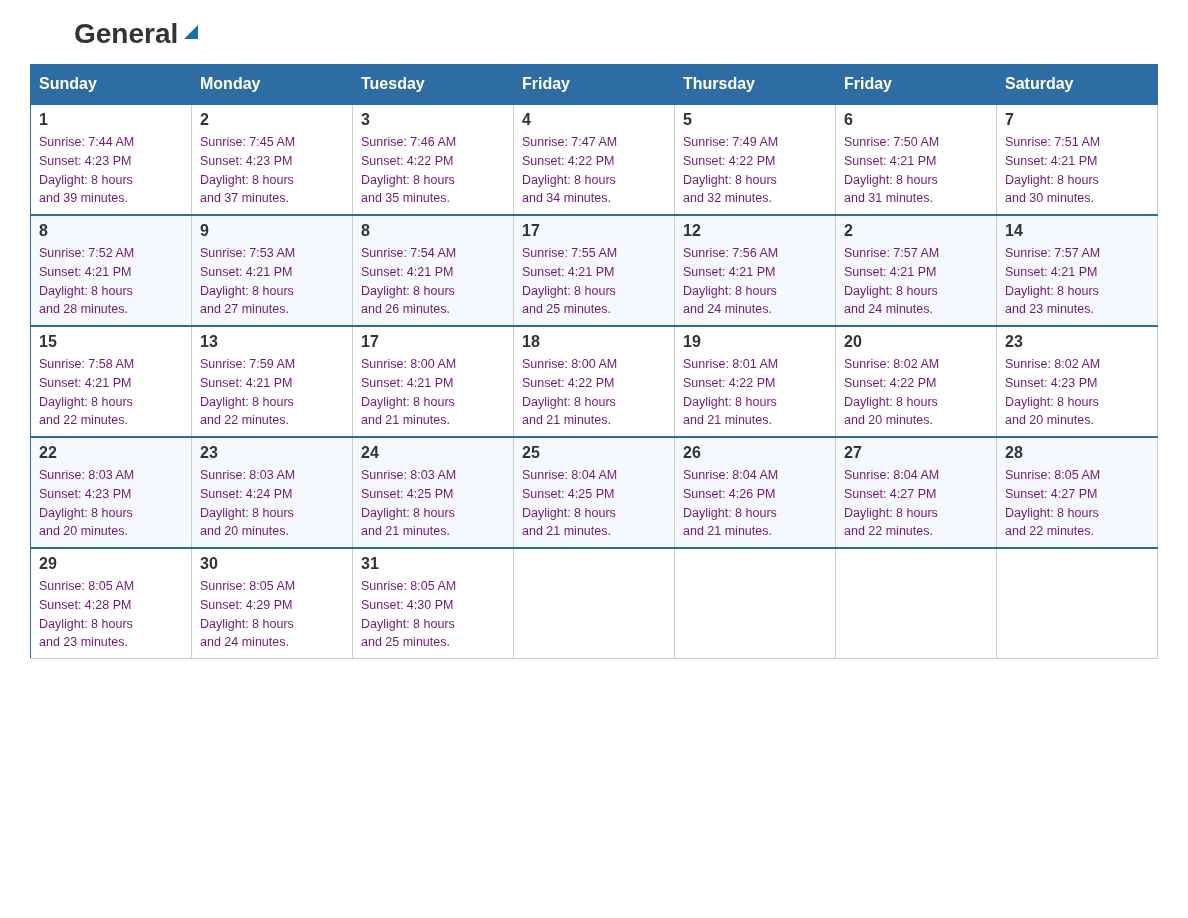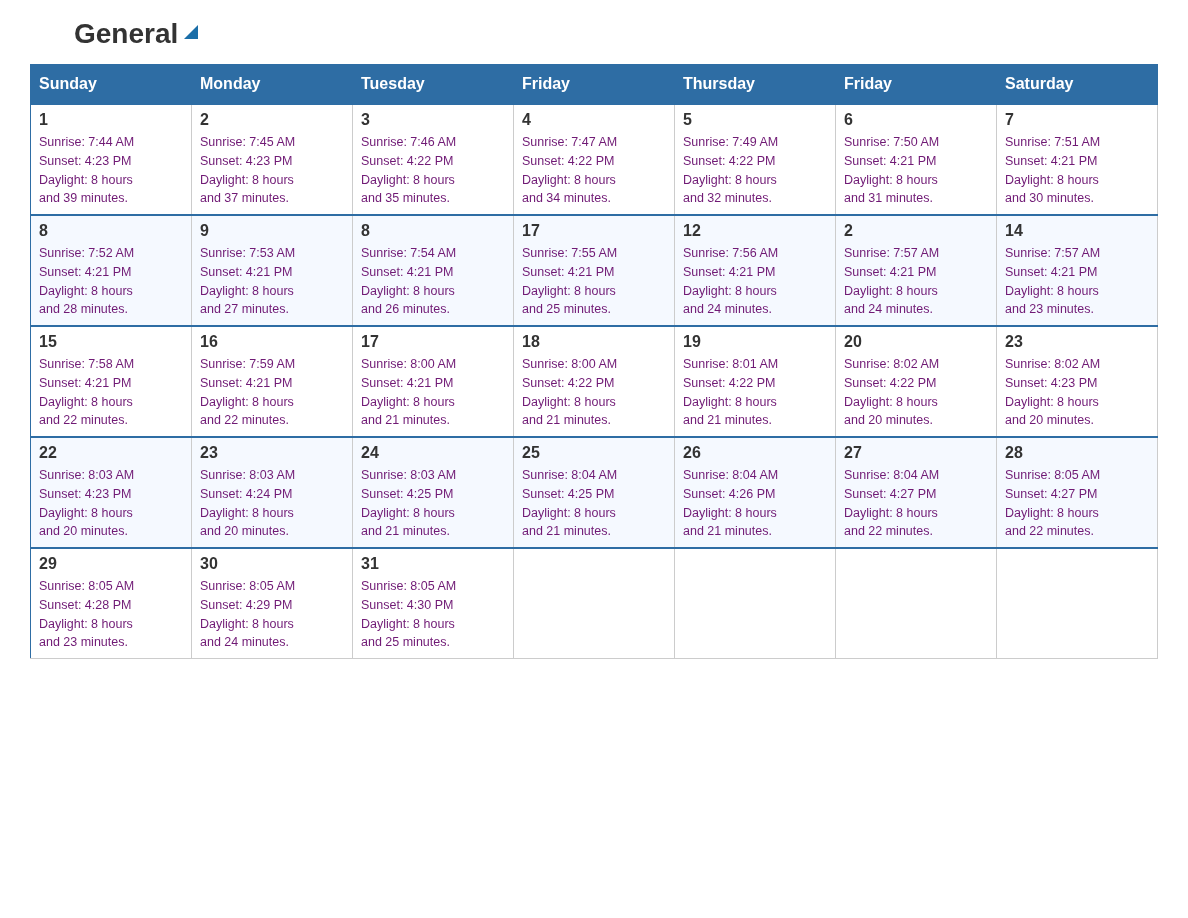--- a/index.html
+++ b/index.html
@@ -190,21 +190,21 @@
           <span class="day-number">14</span>
       <div class="day-info">Sunrise: 7:57 AM<br>Sunset: 4:21 PM<br>Daylight: 8 hours<br>and 23 minutes.</div>
         </td>
       </tr>
       <tr>
         <td>
           <span class="day-number">15</span>
       <div class="day-info">Sunrise: 7:58 AM<br>Sunset: 4:21 PM<br>Daylight: 8 hours<br>and 22 minutes.</div>
         </td>
         <td>
-          <span class="day-number">16</span>
+          <span class="day-number">13</span>
       <div class="day-info">Sunrise: 7:59 AM<br>Sunset: 4:21 PM<br>Daylight: 8 hours<br>and 22 minutes.</div>
         </td>
         <td>
           <span class="day-number">17</span>
       <div class="day-info">Sunrise: 8:00 AM<br>Sunset: 4:21 PM<br>Daylight: 8 hours<br>and 21 minutes.</div>
         </td>
         <td>
           <span class="day-number">18</span>
       <div class="day-info">Sunrise: 8:00 AM<br>Sunset: 4:22 PM<br>Daylight: 8 hours<br>and 21 minutes.</div>
         </td>

